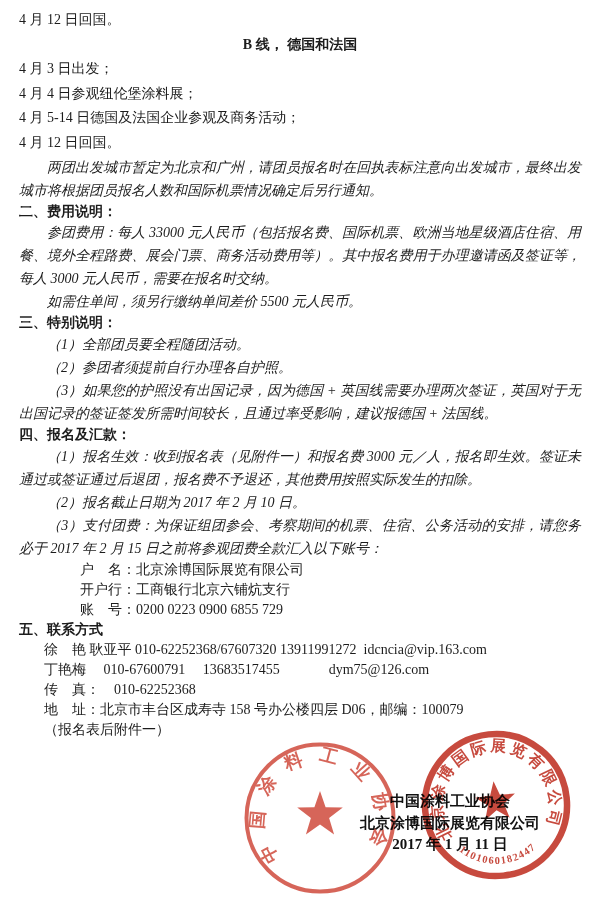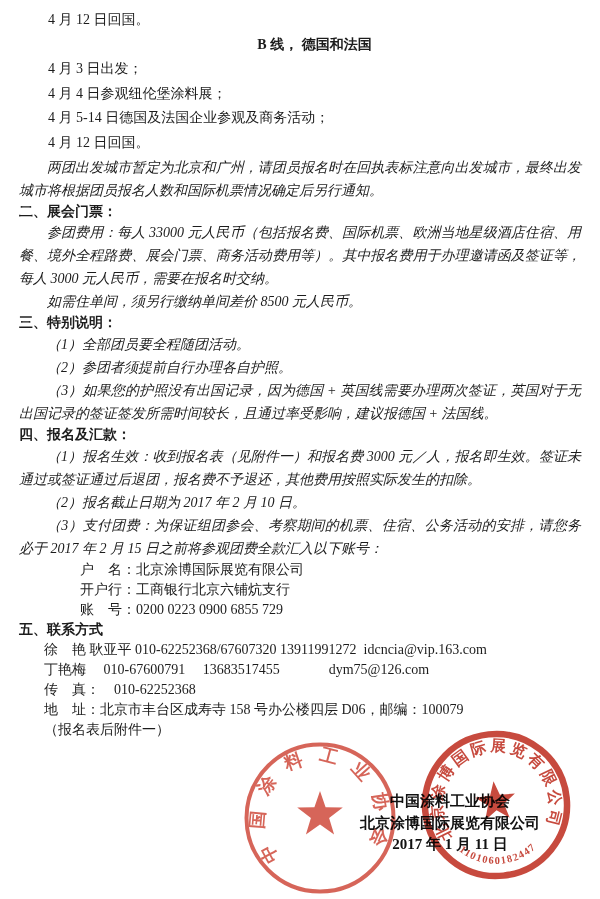--- a/index.html
+++ b/index.html
@@ -3,21 +3,21 @@
 <meta charset="utf-8">
 <style>
   html,body { margin:0; padding:0; background:#ffffff; }
   .page {
     position:relative; width:600px; height:899px; background:#ffffff;
     font-family:"Liberation Serif","DejaVu Serif",serif;
     color:#1c1c1c; font-size:14px; overflow:hidden;
   }
   .content { padding:8px 19px 0 19px; }
   p { margin:0; }
-  .sched   { margin-left:29px; line-height:24.6px; }
+  .sched   { line-height:24.6px; }
   .b-title { font-weight:bold;text-align:center; }
   .para    { line-height:23px; text-indent:2em; text-align:justify;font-style:italic; }
   .h       { font-weight:bold; line-height:19.9px; }
   .bank    { margin-left:61px; line-height:19.9px; white-space:pre-wrap; }
   .contact { margin-left:25px; line-height:19.9px; white-space:pre-wrap; }
 
   .sig-block {
     position:absolute; left:330px; top:791px; width:240px;
     text-align:center; font-weight:bold; font-size:15px; line-height:21.5px;
     color:#111;
@@ -35,23 +35,23 @@
 
     <p class="sched">4 月 12 日回国。</p>
     <p class="sched b-title">B 线，  德国和法国</p>
     <p class="sched">4 月 3  日出发；</p>
     <p class="sched">4 月 4 日参观纽伦堡涂料展；</p>
     <p class="sched">4 月 5-14 日德国及法国企业参观及商务活动；</p>
     <p class="sched">4 月 12 日回国。</p>
 
     <p class="para">两团出发城市暂定为北京和广州，请团员报名时在回执表标注意向出发城市，最终出发城市将根据团员报名人数和国际机票情况确定后另行通知。</p>
 
-    <p class="h">二、展会门票：</p>
+    <p class="h">二、费用说明：</p>
     <p class="para">参团费用：每人 33000 元人民币（包括报名费、国际机票、欧洲当地星级酒店住宿、用餐、境外全程路费、展会门票、商务活动费用等）。其中报名费用于办理邀请函及签证等，每人 3000 元人民币，需要在报名时交纳。</p>
-    <p class="para">如需住单间，须另行缴纳单间差价 8500 元人民币。</p>
+    <p class="para">如需住单间，须另行缴纳单间差价 5500 元人民币。</p>
 
     <p class="h">三、特别说明：</p>
     <p class="para">（1）全部团员要全程随团活动。</p>
     <p class="para">（2）参团者须提前自行办理各自护照。</p>
     <p class="para">（3）如果您的护照没有出国记录，因为德国 + 英国线需要办理两次签证，英国对于无出国记录的签证签发所需时间较长，且通过率受影响，建议报德国 + 法国线。</p>
 
     <p class="h">四、报名及汇款：</p>
     <p class="para">（1）报名生效：收到报名表（见附件一）和报名费 3000 元／人，报名即生效。签证未通过或签证通过后退团，报名费不予退还，其他费用按照实际发生的扣除。</p>
     <p class="para">（2）报名截止日期为 2017 年 2 月 10 日。</p>
     <p class="para">（3）支付团费：为保证组团参会、考察期间的机票、住宿、公务活动的安排，请您务必于 2017 年 2 月 15 日之前将参观团费全款汇入以下账号：</p>

